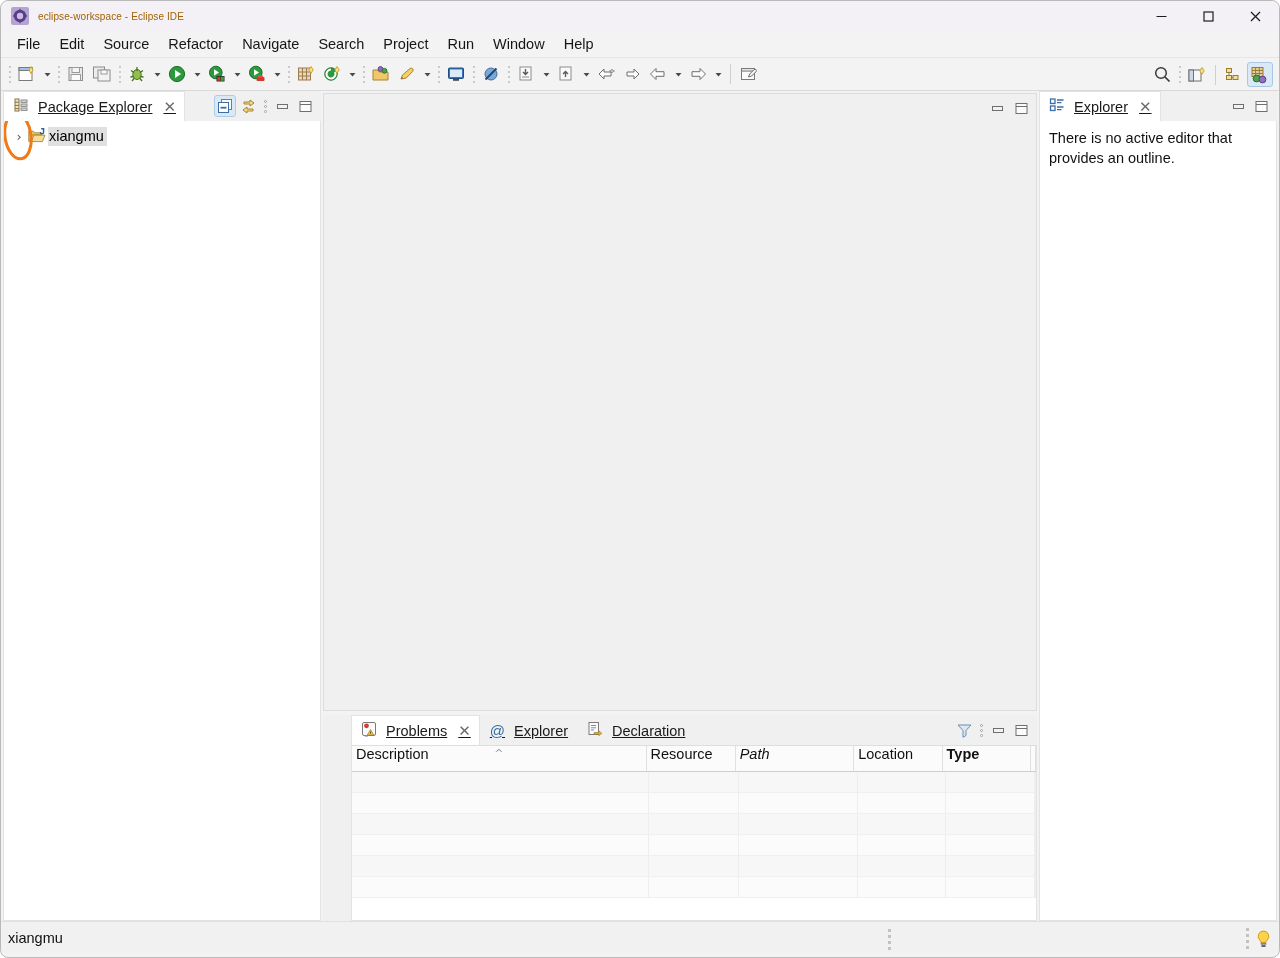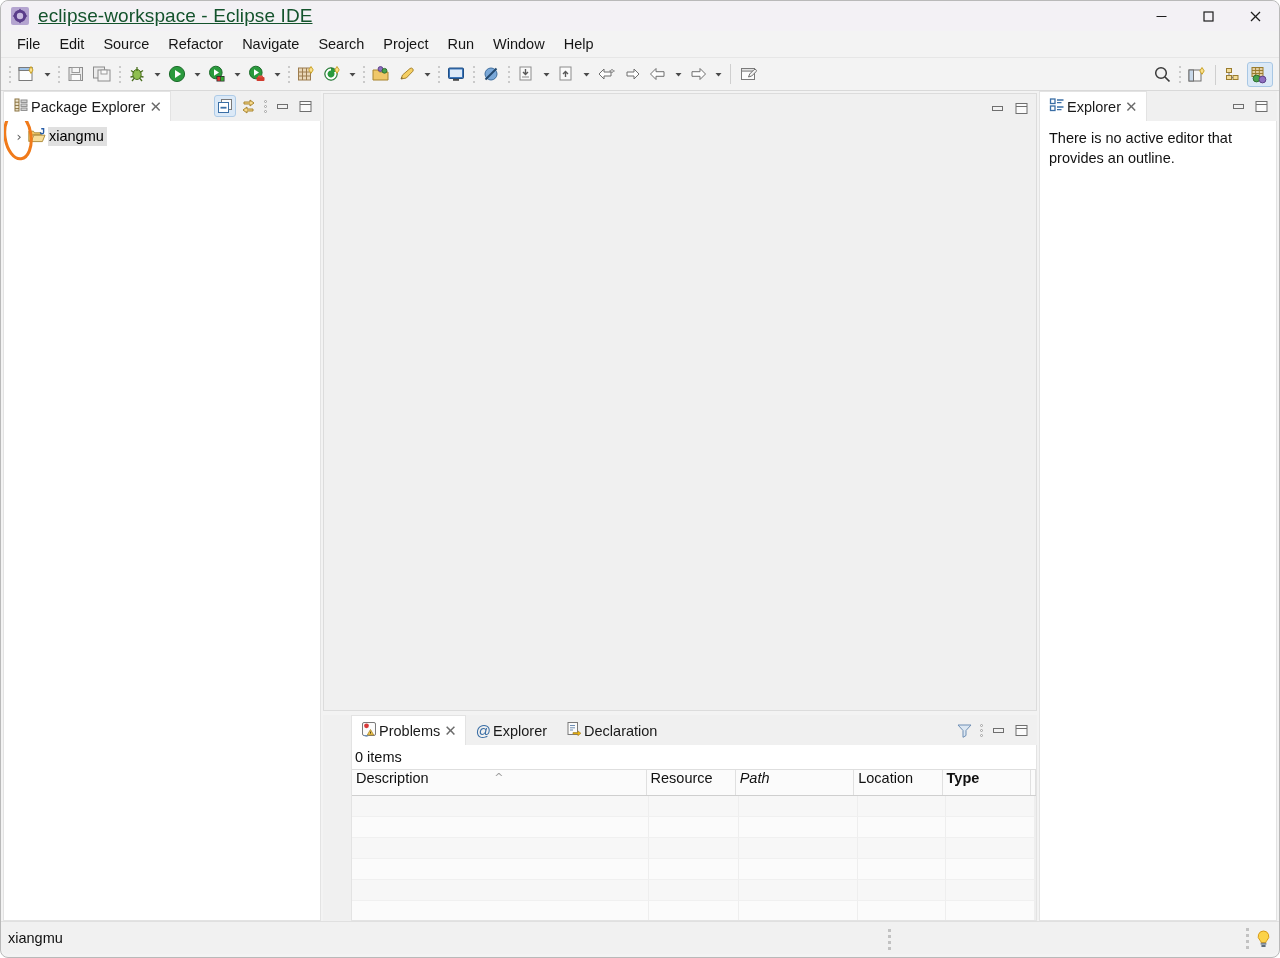--- a/index.html
+++ b/index.html
@@ -25,24 +25,23 @@
     position: relative;
     border-top-left-radius: 7px;
     border-top-right-radius: 7px;
   }
   .title-icon {
     width: 18px; height: 18px;
     margin-left: 10px; margin-right: 9px;
     flex: 0 0 auto;
   }
   .title-text {
-    font-size: 19px;
-    color: #14532d;
+    font-size: 10px;
+    color: #a16207;
     letter-spacing: 0.1px;
-    text-decoration: underline;
   }
   .win-controls {
     position: absolute; right: 0; top: 0;
     height: 30px; display: flex;
   }
   .win-btn {
     width: 47px; height: 30px;
     display: flex; align-items: center; justify-content: center;
     color: #202020;
   }
@@ -122,28 +121,29 @@
   }
   .viewtabbar {
     height: 30px;
     display: flex; align-items: stretch;
     background: #f0f0f0;
     position: relative;
   }
   .vtab {
     display: flex; align-items: center;
     padding: 0 8px 0 9px;
-    gap: 2px;
+    gap: 9px;
     font-size: 14.5px;
     color: #1a1a1a;
     background: #ffffff;
     border-top: 1px solid #e3e3e3;
     border-left: 1px solid #e3e3e3;
     border-right: 1px solid #e3e3e3;
     white-space: nowrap;
+    text-decoration: underline;
   }
   .vtab.inactive {
     background: transparent;
     border-color: transparent;
   }
   .vtab .xclose {
     font-size: 15px; color: #6b6b6b; margin-left: 2px;
     font-family: "DejaVu Sans", sans-serif;
   }
   .vtabtools {
@@ -813,21 +813,20 @@
           <div class="vt-btn">
             <svg width="17" height="17" viewBox="0 0 17 17">
                 <rect x="3" y="3.5" width="11" height="10" fill="#fbfbfb" stroke="#6f6f6f"></rect>
                 <line x1="3" y1="6.5" x2="14" y2="6.5" stroke="#6f6f6f"></line>
               </svg>
           </div>
         </div>
       </div>
 
       <div class="viewbody">
-        <div class="items-count">0 items</div>
 
         <div class="ptable">
           <div class="ptable-head">
             <div class="pth" style="width:380px;">
               <span>Description</span>
               <span class="sort-caret">^</span>
             </div>
             <div class="pth" style="width:114px;">
               <span>Resource</span>
             </div>

